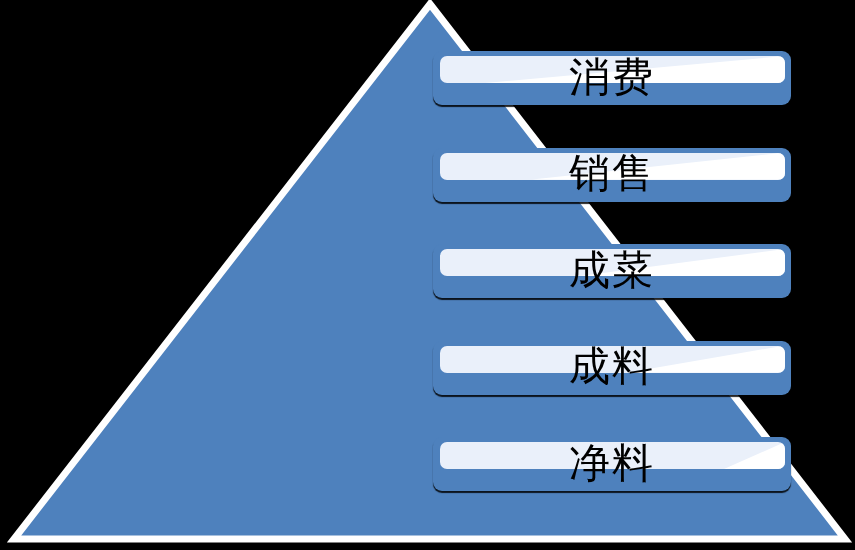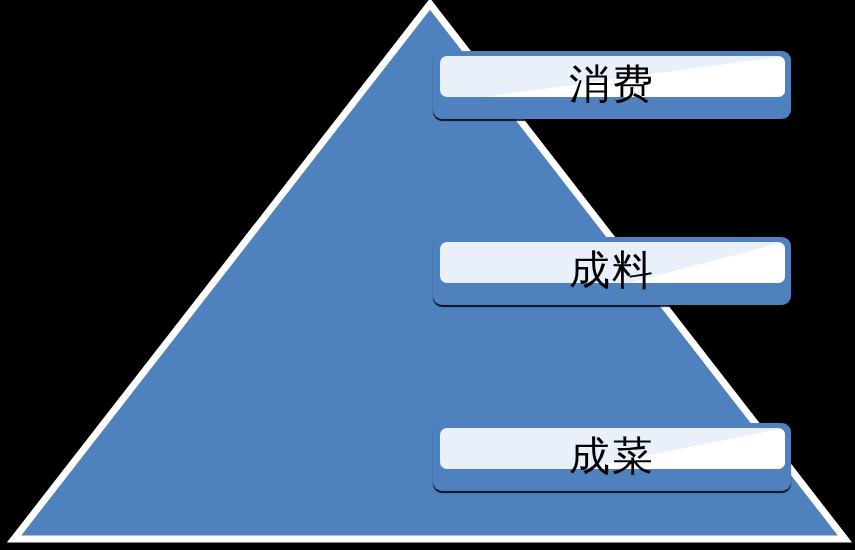--- a/index.html
+++ b/index.html
@@ -43,21 +43,21 @@
     width: 358px;
     height: 440px;
     display: flex;
     flex-direction: column;
     justify-content: space-between;
   }
 
   .level-row {
     position: relative;
     width: 358px;
-    height: 68px;
+    height: 54px;
     border-radius: 9px;
     background: #4e81bd;
     box-shadow: 0 2px 1px rgba(0,0,0,0.85);
     box-sizing: border-box;
     padding: 5px 6px 22px 7px;
   }
 
   .level-inner {
     position: relative;
     width: 100%;
@@ -107,32 +107,44 @@
 
   <div class="levels">
 
     <div class="level-row">
       <div class="level-inner">
         <div class="wedge" style="width:300px;clip-path:polygon(100% 0,100% 100%,0 100%);"></div>
       </div>
       <div class="level-label">消费</div>
     </div>
 
-
     <div class="level-row">
       <div class="level-inner">
-        <div class="wedge" style="width:157px;clip-path:polygon(100% 0,100% 100%,0 100%);"></div>
+        <div class="wedge" style="width:253px;clip-path:polygon(100% 0,100% 100%,0 100%);"></div>
       </div>
-      <div class="level-label">成料</div>
+      <div class="level-label">销售</div>
     </div>
 
     <div class="level-row">
       <div class="level-inner">
         <div class="wedge" style="width:205px;clip-path:polygon(100% 0,100% 100%,0 100%);"></div>
       </div>
       <div class="level-label">成菜</div>
     </div>
 
+    <div class="level-row">
+      <div class="level-inner">
+        <div class="wedge" style="width:157px;clip-path:polygon(100% 0,100% 100%,0 100%);"></div>
+      </div>
+      <div class="level-label">成料</div>
+    </div>
 
+
+    <div class="level-row">
+      <div class="level-inner">
+        <div class="wedge" style="width:61px;clip-path:polygon(100% 0,100% 100%,0 100%);"></div>
+      </div>
+      <div class="level-label">净料</div>
+    </div>
 
 
   </div>
 </div>
 
 </body></html>

